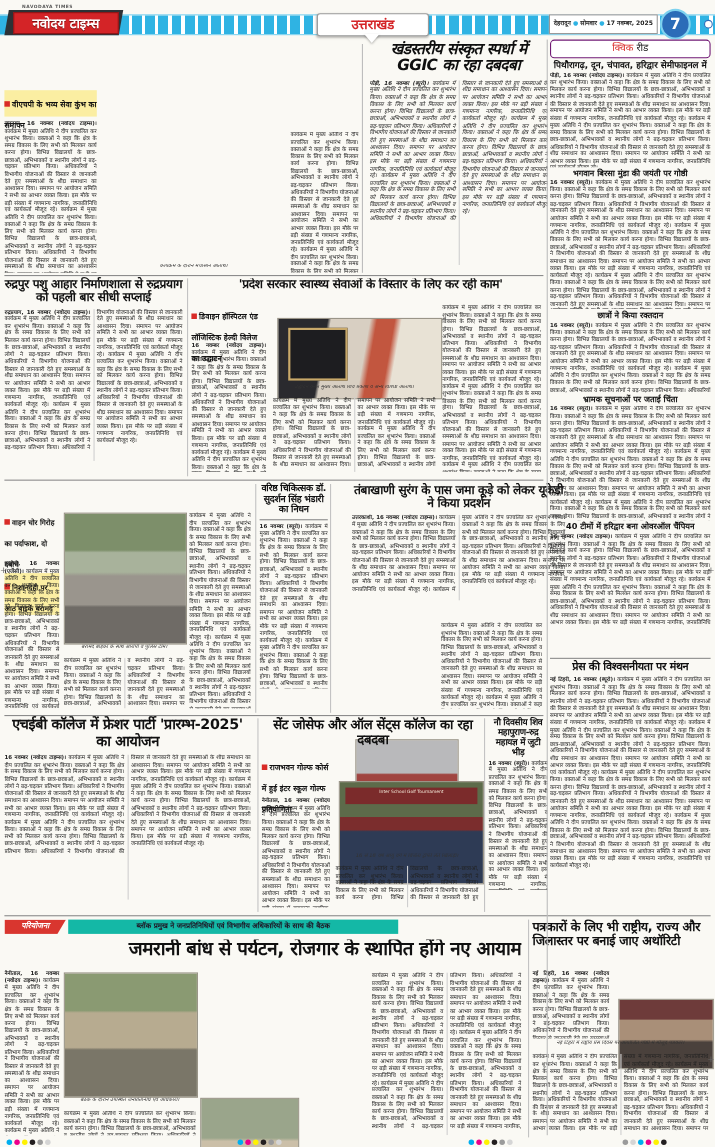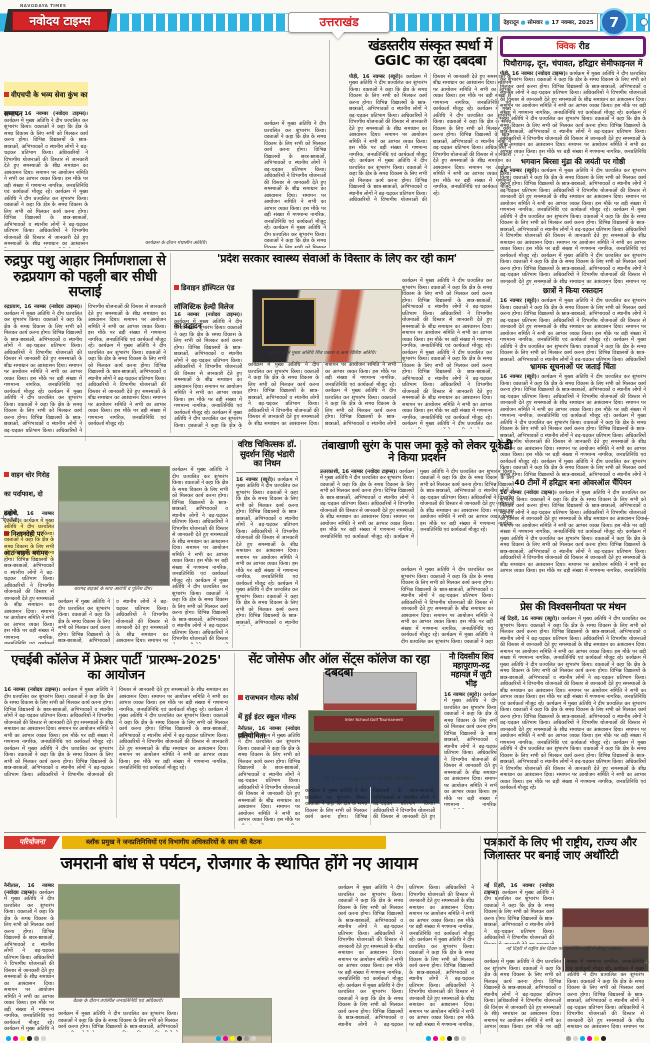--- a/index.html
+++ b/index.html
@@ -36,27 +36,27 @@
   .photo{position:relative;overflow:hidden;border:1px solid #9a9588;}
   .banner{position:absolute;left:6%;top:8%;width:88%;height:30%;background:#ec5e8d;color:#fff;
           text-align:center;overflow:hidden;}
   .banner .l1{font-size:4px;line-height:1.3;}
   .banner .l2{font-size:10px;font-weight:bold;line-height:1.1;color:#fffbe8;}
   .banner2{position:absolute;left:4%;top:6%;width:92%;height:16%;background:#7b2b2b;color:#f3e8d8;
            font-size:4px;text-align:center;line-height:2.2;overflow:hidden;}
   .plaque{position:absolute;left:6%;top:10%;width:34%;height:62%;background:#1d1d20;border:2px solid #c9a96a;}
   .hr{border-top:1px solid #8c8c8c;height:0;}
   .vr{border-left:1px solid #bdbdbd;width:0;}
-  .qr-titlebox{border:3px solid #701a75;border-radius:4px;background:#fff;text-align:center;
-               font-weight:bold;font-size:9px;line-height:15px;}
+  .qr-titlebox{border:1px solid #701a75;border-radius:4px;background:#fff;text-align:center;
+               font-weight:normal;font-size:9px;line-height:15px;}
   .qr-red{color:#d92b27;} .qr-blk{color:#111;}
   .qr-h{font-weight:bold;font-size:7.4px;line-height:1.2;text-align:center;color:#101010;margin:2px 0 1px;}
   .tag{background:#d9362f;color:#fff;font-weight:bold;font-style:italic;font-size:7px;line-height:13px;
        text-align:center;clip-path:polygon(0 0,100% 0,86% 100%,0 100%);}
-  .strip{background:#eab308;color:#201020;font-weight:bold;font-size:6.5px;line-height:13px;overflow:hidden;padding-left:24px;}
+  .strip{background:#14b8a6;color:#201020;font-weight:bold;font-size:6.5px;line-height:13px;text-align:center;overflow:hidden;}
   .regdots{display:flex;gap:2px;}
   .regdots i{width:5px;height:5px;border-radius:50%;display:block;}
   .crop{font-size:8px;color:#666;}
 </style>
 </head>
 <body>
 
 <div class="page">
 
   <div class="abs stripebar" style="left:0;top:13;width:650px;height:17px;top:13px;"></div>
@@ -86,21 +86,21 @@
     <div class="abs bt" style="left:0;top:74px;width:84px;height:138px;">
       <span class="dl">रामनगर, 16 नवम्बर (नवोदय टाइम्स)।</span>
       <span>कार्यक्रम में मुख्य अतिथि ने दीप प्रज्वलित कर शुभारंभ किया। वक्ताओं ने कहा कि क्षेत्र के समग्र विकास के लिए सभी को मिलकर कार्य करना होगा। विभिन्न विद्यालयों के छात्र-छात्राओं, अभिभावकों व स्थानीय लोगों ने बढ़-चढ़कर प्रतिभाग किया। अधिकारियों ने विभागीय योजनाओं की विस्तार से जानकारी देते हुए समस्याओं के शीघ्र समाधान का आश्वासन दिया। समापन पर आयोजन समिति ने सभी का आभार व्यक्त किया। इस मौके पर बड़ी संख्या में गणमान्य नागरिक, जनप्रतिनिधि एवं कार्यकर्ता मौजूद रहे। कार्यक्रम में मुख्य अतिथि ने दीप प्रज्वलित कर शुभारंभ किया। वक्ताओं ने कहा कि क्षेत्र के समग्र विकास के लिए सभी को मिलकर कार्य करना होगा। विभिन्न विद्यालयों के छात्र-छात्राओं, अभिभावकों व स्थानीय लोगों ने बढ़-चढ़कर प्रतिभाग किया। अधिकारियों ने विभागीय योजनाओं की विस्तार से जानकारी देते हुए समस्याओं के शीघ्र समाधान का आश्वासन दिया। समापन पर आयोजन समिति ने सभी का आभार व्यक्त किया। इस मौके पर बड़ी संख्या में गणमान्य नागरिक, जनप्रतिनिधि एवं कार्यकर्ता मौजूद रहे। कार्यक्रम में मुख्य अतिथि ने दीप प्रज्वलित कर शुभारंभ किया। वक्ताओं ने कहा कि क्षेत्र के समग्र विकास के लिए सभी को मिलकर कार्य करना होगा। विभिन्न विद्यालयों के छात्र-छात्राओं, अभिभावकों व स्थानीय लोगों ने बढ़-चढ़कर प्रतिभाग किया। अधिकारियों ने विभागीय योजनाओं की विस्तार से जानकारी देते हुए समस्याओं के शीघ्र समाधान का आश्वासन दिया। समापन पर आयोजन समिति ने सभी का आभार व्यक्त किया। इस मौके पर बड़ी संख्या में गणमान्य नागरिक, जनप्रतिनिधि एवं कार्यकर्ता मौजूद रहे। </span>
     </div>
     <div class="abs cap" style="left:88px;top:204px;width:168px;height:9px;">कार्यक्रम के दौरान मंचासीन अतिथि।</div>
     <div class="abs bt" style="left:260px;top:84px;width:62px;height:128px;">
       <span>कार्यक्रम में मुख्य अतिथि ने दीप प्रज्वलित कर शुभारंभ किया। वक्ताओं ने कहा कि क्षेत्र के समग्र विकास के लिए सभी को मिलकर कार्य करना होगा। विभिन्न विद्यालयों के छात्र-छात्राओं, अभिभावकों व स्थानीय लोगों ने बढ़-चढ़कर प्रतिभाग किया। अधिकारियों ने विभागीय योजनाओं की विस्तार से जानकारी देते हुए समस्याओं के शीघ्र समाधान का आश्वासन दिया। समापन पर आयोजन समिति ने सभी का आभार व्यक्त किया। इस मौके पर बड़ी संख्या में गणमान्य नागरिक, जनप्रतिनिधि एवं कार्यकर्ता मौजूद रहे। कार्यक्रम में मुख्य अतिथि ने दीप प्रज्वलित कर शुभारंभ किया। वक्ताओं ने कहा कि क्षेत्र के समग्र विकास के लिए सभी को मिलकर कार्य करना होगा। विभिन्न विद्यालयों के छात्र-छात्राओं, अभिभावकों व स्थानीय लोगों ने बढ़-चढ़कर प्रतिभाग किया। अधिकारियों ने विभागीय योजनाओं की विस्तार से जानकारी देते हुए समस्याओं के शीघ्र समाधान का आश्वासन दिया। समापन पर आयोजन समिति ने सभी का आभार व्यक्त किया। इस मौके पर बड़ी संख्या में गणमान्य नागरिक, जनप्रतिनिधि एवं कार्यकर्ता मौजूद रहे। कार्यक्रम में मुख्य अतिथि ने दीप प्रज्वलित कर शुभारंभ किया। वक्ताओं ने कहा कि क्षेत्र के समग्र विकास के लिए सभी को मिलकर कार्य करना होगा। विभिन्न विद्यालयों के छात्र-छात्राओं, अभिभावकों व स्थानीय लोगों ने बढ़-चढ़कर प्रतिभाग किया। अधिकारियों ने विभागीय योजनाओं की विस्तार से जानकारी देते हुए समस्याओं के शीघ्र समाधान का आश्वासन दिया। समापन पर आयोजन समिति ने सभी का आभार व्यक्त किया। इस मौके पर बड़ी संख्या में गणमान्य नागरिक, जनप्रतिनिधि एवं कार्यकर्ता मौजूद रहे। </span>
     </div>
   </section>
 
-  <section class="abs" style="left:349px;top:38px;width:162px;height:212px;">
+  <section class="abs" style="left:336px;top:38px;width:162px;height:212px;font-style:italic;">
     <div class="h-big" style="font-size:14px;">खंडस्तरीय संस्कृत स्पर्धा में GGIC का रहा दबदबा</div>
     <div class="bt cols2" style="margin-top:5px;height:168px;">
       <span class="dl">पौड़ी, 16 नवम्बर (ब्यूरो)।</span>
       <span>कार्यक्रम में मुख्य अतिथि ने दीप प्रज्वलित कर शुभारंभ किया। वक्ताओं ने कहा कि क्षेत्र के समग्र विकास के लिए सभी को मिलकर कार्य करना होगा। विभिन्न विद्यालयों के छात्र-छात्राओं, अभिभावकों व स्थानीय लोगों ने बढ़-चढ़कर प्रतिभाग किया। अधिकारियों ने विभागीय योजनाओं की विस्तार से जानकारी देते हुए समस्याओं के शीघ्र समाधान का आश्वासन दिया। समापन पर आयोजन समिति ने सभी का आभार व्यक्त किया। इस मौके पर बड़ी संख्या में गणमान्य नागरिक, जनप्रतिनिधि एवं कार्यकर्ता मौजूद रहे। कार्यक्रम में मुख्य अतिथि ने दीप प्रज्वलित कर शुभारंभ किया। वक्ताओं ने कहा कि क्षेत्र के समग्र विकास के लिए सभी को मिलकर कार्य करना होगा। विभिन्न विद्यालयों के छात्र-छात्राओं, अभिभावकों व स्थानीय लोगों ने बढ़-चढ़कर प्रतिभाग किया। अधिकारियों ने विभागीय योजनाओं की विस्तार से जानकारी देते हुए समस्याओं के शीघ्र समाधान का आश्वासन दिया। समापन पर आयोजन समिति ने सभी का आभार व्यक्त किया। इस मौके पर बड़ी संख्या में गणमान्य नागरिक, जनप्रतिनिधि एवं कार्यकर्ता मौजूद रहे। कार्यक्रम में मुख्य अतिथि ने दीप प्रज्वलित कर शुभारंभ किया। वक्ताओं ने कहा कि क्षेत्र के समग्र विकास के लिए सभी को मिलकर कार्य करना होगा। विभिन्न विद्यालयों के छात्र-छात्राओं, अभिभावकों व स्थानीय लोगों ने बढ़-चढ़कर प्रतिभाग किया। अधिकारियों ने विभागीय योजनाओं की विस्तार से जानकारी देते हुए समस्याओं के शीघ्र समाधान का आश्वासन दिया। समापन पर आयोजन समिति ने सभी का आभार व्यक्त किया। इस मौके पर बड़ी संख्या में गणमान्य नागरिक, जनप्रतिनिधि एवं कार्यकर्ता मौजूद रहे। </span>
     </div>
   </section>
 
   <section class="abs" style="left:500px;top:36px;width:146px;height:560px;">
     <div class="qr-titlebox">
       <span class="qr-red">क्विक</span>
@@ -145,21 +145,21 @@
 
   <section class="abs" style="left:500px;top:601px;width:146px;height:228px;">
     <div class="h-mid" style="font-size:10px;">प्रेस की विश्वसनीयता पर मंथन</div>
     <div class="bt" style="margin-top:3px;height:208px;">
       <span class="dl">नई टिहरी, 16 नवम्बर (ब्यूरो)।</span>
       <span>कार्यक्रम में मुख्य अतिथि ने दीप प्रज्वलित कर शुभारंभ किया। वक्ताओं ने कहा कि क्षेत्र के समग्र विकास के लिए सभी को मिलकर कार्य करना होगा। विभिन्न विद्यालयों के छात्र-छात्राओं, अभिभावकों व स्थानीय लोगों ने बढ़-चढ़कर प्रतिभाग किया। अधिकारियों ने विभागीय योजनाओं की विस्तार से जानकारी देते हुए समस्याओं के शीघ्र समाधान का आश्वासन दिया। समापन पर आयोजन समिति ने सभी का आभार व्यक्त किया। इस मौके पर बड़ी संख्या में गणमान्य नागरिक, जनप्रतिनिधि एवं कार्यकर्ता मौजूद रहे। कार्यक्रम में मुख्य अतिथि ने दीप प्रज्वलित कर शुभारंभ किया। वक्ताओं ने कहा कि क्षेत्र के समग्र विकास के लिए सभी को मिलकर कार्य करना होगा। विभिन्न विद्यालयों के छात्र-छात्राओं, अभिभावकों व स्थानीय लोगों ने बढ़-चढ़कर प्रतिभाग किया। अधिकारियों ने विभागीय योजनाओं की विस्तार से जानकारी देते हुए समस्याओं के शीघ्र समाधान का आश्वासन दिया। समापन पर आयोजन समिति ने सभी का आभार व्यक्त किया। इस मौके पर बड़ी संख्या में गणमान्य नागरिक, जनप्रतिनिधि एवं कार्यकर्ता मौजूद रहे। कार्यक्रम में मुख्य अतिथि ने दीप प्रज्वलित कर शुभारंभ किया। वक्ताओं ने कहा कि क्षेत्र के समग्र विकास के लिए सभी को मिलकर कार्य करना होगा। विभिन्न विद्यालयों के छात्र-छात्राओं, अभिभावकों व स्थानीय लोगों ने बढ़-चढ़कर प्रतिभाग किया। अधिकारियों ने विभागीय योजनाओं की विस्तार से जानकारी देते हुए समस्याओं के शीघ्र समाधान का आश्वासन दिया। समापन पर आयोजन समिति ने सभी का आभार व्यक्त किया। इस मौके पर बड़ी संख्या में गणमान्य नागरिक, जनप्रतिनिधि एवं कार्यकर्ता मौजूद रहे। कार्यक्रम में मुख्य अतिथि ने दीप प्रज्वलित कर शुभारंभ किया। वक्ताओं ने कहा कि क्षेत्र के समग्र विकास के लिए सभी को मिलकर कार्य करना होगा। विभिन्न विद्यालयों के छात्र-छात्राओं, अभिभावकों व स्थानीय लोगों ने बढ़-चढ़कर प्रतिभाग किया। अधिकारियों ने विभागीय योजनाओं की विस्तार से जानकारी देते हुए समस्याओं के शीघ्र समाधान का आश्वासन दिया। समापन पर आयोजन समिति ने सभी का आभार व्यक्त किया। इस मौके पर बड़ी संख्या में गणमान्य नागरिक, जनप्रतिनिधि एवं कार्यकर्ता मौजूद रहे। </span>
     </div>
   </section>
 
   <section class="abs" style="left:4px;top:253px;width:162px;height:180px;">
-    <div class="h-mid" style="font-size:14px;">रुद्रपुर पशु आहार निर्माणशाला से रुद्रप्रयाग को पहली बार सीधी सप्लाई</div>
+    <div class="h-mid" style="font-size:11px;">रुद्रपुर पशु आहार निर्माणशाला से रुद्रप्रयाग को पहली बार सीधी सप्लाई</div>
     <div class="bt cols2" style="margin-top:3px;height:138px;">
       <span class="dl">रुद्रप्रयाग, 16 नवम्बर (नवोदय टाइम्स)।</span>
       <span>कार्यक्रम में मुख्य अतिथि ने दीप प्रज्वलित कर शुभारंभ किया। वक्ताओं ने कहा कि क्षेत्र के समग्र विकास के लिए सभी को मिलकर कार्य करना होगा। विभिन्न विद्यालयों के छात्र-छात्राओं, अभिभावकों व स्थानीय लोगों ने बढ़-चढ़कर प्रतिभाग किया। अधिकारियों ने विभागीय योजनाओं की विस्तार से जानकारी देते हुए समस्याओं के शीघ्र समाधान का आश्वासन दिया। समापन पर आयोजन समिति ने सभी का आभार व्यक्त किया। इस मौके पर बड़ी संख्या में गणमान्य नागरिक, जनप्रतिनिधि एवं कार्यकर्ता मौजूद रहे। कार्यक्रम में मुख्य अतिथि ने दीप प्रज्वलित कर शुभारंभ किया। वक्ताओं ने कहा कि क्षेत्र के समग्र विकास के लिए सभी को मिलकर कार्य करना होगा। विभिन्न विद्यालयों के छात्र-छात्राओं, अभिभावकों व स्थानीय लोगों ने बढ़-चढ़कर प्रतिभाग किया। अधिकारियों ने विभागीय योजनाओं की विस्तार से जानकारी देते हुए समस्याओं के शीघ्र समाधान का आश्वासन दिया। समापन पर आयोजन समिति ने सभी का आभार व्यक्त किया। इस मौके पर बड़ी संख्या में गणमान्य नागरिक, जनप्रतिनिधि एवं कार्यकर्ता मौजूद रहे। कार्यक्रम में मुख्य अतिथि ने दीप प्रज्वलित कर शुभारंभ किया। वक्ताओं ने कहा कि क्षेत्र के समग्र विकास के लिए सभी को मिलकर कार्य करना होगा। विभिन्न विद्यालयों के छात्र-छात्राओं, अभिभावकों व स्थानीय लोगों ने बढ़-चढ़कर प्रतिभाग किया। अधिकारियों ने विभागीय योजनाओं की विस्तार से जानकारी देते हुए समस्याओं के शीघ्र समाधान का आश्वासन दिया। समापन पर आयोजन समिति ने सभी का आभार व्यक्त किया। इस मौके पर बड़ी संख्या में गणमान्य नागरिक, जनप्रतिनिधि एवं कार्यकर्ता मौजूद रहे। </span>
     </div>
   </section>
 
   <section class="abs" style="left:170px;top:253px;width:324px;height:180px;border-left:1px solid #c3c3c3;padding-left:4px;">
     <div class="h-mid" style="font-size:11px;white-space:nowrap;overflow:hidden;">'प्रदेश सरकार स्वास्थ्य सेवाओं के विस्तार के लिए कर रही काम'</div>
     <div class="abs" style="left:3px;top:22px;width:68px;">
       <span class="bullet"></span><span class="sub">डिवाइन हॉस्पिटल एंड लॉजिस्टिक हेल्दी विलेज का उद्घाटन</span>
@@ -250,21 +250,21 @@
     <div class="h-mid" style="font-size:8px;font-weight:600;">नौ दिवसीय शिव महापुराण-रुद्र महायज्ञ में जुटी भीड़</div>
     <div class="bt" style="margin-top:2px;height:118px;">
       <span class="dl">16 नवम्बर (ब्यूरो)।</span>
       <span>कार्यक्रम में मुख्य अतिथि ने दीप प्रज्वलित कर शुभारंभ किया। वक्ताओं ने कहा कि क्षेत्र के समग्र विकास के लिए सभी को मिलकर कार्य करना होगा। विभिन्न विद्यालयों के छात्र-छात्राओं, अभिभावकों व स्थानीय लोगों ने बढ़-चढ़कर प्रतिभाग किया। अधिकारियों ने विभागीय योजनाओं की विस्तार से जानकारी देते हुए समस्याओं के शीघ्र समाधान का आश्वासन दिया। समापन पर आयोजन समिति ने सभी का आभार व्यक्त किया। इस मौके पर बड़ी संख्या में गणमान्य नागरिक, जनप्रतिनिधि एवं कार्यकर्ता मौजूद रहे। कार्यक्रम में मुख्य अतिथि ने दीप प्रज्वलित कर शुभारंभ किया। वक्ताओं ने कहा कि क्षेत्र के समग्र विकास के लिए सभी को मिलकर कार्य करना होगा। विभिन्न विद्यालयों के छात्र-छात्राओं, अभिभावकों व स्थानीय लोगों ने बढ़-चढ़कर प्रतिभाग किया। अधिकारियों ने विभागीय योजनाओं की विस्तार से जानकारी देते हुए समस्याओं के शीघ्र समाधान का आश्वासन दिया। समापन पर आयोजन समिति ने सभी का आभार व्यक्त किया। इस मौके पर बड़ी संख्या में गणमान्य नागरिक, जनप्रतिनिधि एवं कार्यकर्ता मौजूद रहे। </span>
     </div>
   </section>
 
   <section class="abs" style="left:4px;top:836px;width:470px;height:198px;">
     <div class="abs tag" style="left:0;top:0;width:56px;height:13px;">परियोजना</div>
     <div class="abs strip" style="left:58px;top:0;width:300px;height:13px;">ब्लॉक प्रमुख ने जनप्रतिनिधियों एवं विभागीय अधिकारियों के साथ की बैठक</div>
-    <div class="abs h-mid" style="left:0;top:18px;width:470px;font-size:17px;white-space:nowrap;overflow:hidden;text-align:center;">जमरानी बांध से पर्यटन, रोजगार के स्थापित होंगे नए आयाम</div>
+    <div class="abs h-mid" style="left:0;top:18px;width:470px;font-size:17px;white-space:nowrap;overflow:hidden;text-align:right;">जमरानी बांध से पर्यटन, रोजगार के स्थापित होंगे नए आयाम</div>
     <div class="abs bt" style="left:0;top:46px;width:50px;height:150px;">
       <span class="dl">नैनीताल, 16 नवम्बर (नवोदय टाइम्स)।</span>
       <span>कार्यक्रम में मुख्य अतिथि ने दीप प्रज्वलित कर शुभारंभ किया। वक्ताओं ने कहा कि क्षेत्र के समग्र विकास के लिए सभी को मिलकर कार्य करना होगा। विभिन्न विद्यालयों के छात्र-छात्राओं, अभिभावकों व स्थानीय लोगों ने बढ़-चढ़कर प्रतिभाग किया। अधिकारियों ने विभागीय योजनाओं की विस्तार से जानकारी देते हुए समस्याओं के शीघ्र समाधान का आश्वासन दिया। समापन पर आयोजन समिति ने सभी का आभार व्यक्त किया। इस मौके पर बड़ी संख्या में गणमान्य नागरिक, जनप्रतिनिधि एवं कार्यकर्ता मौजूद रहे। कार्यक्रम में मुख्य अतिथि ने दीप प्रज्वलित कर शुभारंभ किया। वक्ताओं ने कहा कि क्षेत्र के समग्र विकास के लिए सभी को मिलकर कार्य करना होगा। विभिन्न विद्यालयों के छात्र-छात्राओं, अभिभावकों व स्थानीय लोगों ने बढ़-चढ़कर प्रतिभाग किया। अधिकारियों ने विभागीय योजनाओं की विस्तार से जानकारी देते हुए समस्याओं के शीघ्र समाधान का आश्वासन दिया। समापन पर आयोजन समिति ने सभी का आभार व्यक्त किया। इस मौके पर बड़ी संख्या में गणमान्य नागरिक, जनप्रतिनिधि एवं कार्यकर्ता मौजूद रहे। </span>
     </div>
     <div class="abs photo" style="left:54px;top:48px;width:120px;height:112px;background:linear-gradient(180deg,#8a9a72 0 30%,#b7ab90 32% 60%,#7a7668 62% 100%);"></div>
     <div class="abs cap" style="left:54px;top:162px;width:120px;height:9px;">बैठक के दौरान उपस्थित जनप्रतिनिधि एवं अधिकारी।</div>
     <div class="abs photo" style="left:178px;top:48px;width:88px;height:148px;background:linear-gradient(180deg,#9aa58b 0 24%,#cbbfa8 26% 54%,#57534b 58% 100%);"></div>
 
     <div class="abs bt cols2" style="left:334px;top:48px;width:136px;height:148px;">
       <span>कार्यक्रम में मुख्य अतिथि ने दीप प्रज्वलित कर शुभारंभ किया। वक्ताओं ने कहा कि क्षेत्र के समग्र विकास के लिए सभी को मिलकर कार्य करना होगा। विभिन्न विद्यालयों के छात्र-छात्राओं, अभिभावकों व स्थानीय लोगों ने बढ़-चढ़कर प्रतिभाग किया। अधिकारियों ने विभागीय योजनाओं की विस्तार से जानकारी देते हुए समस्याओं के शीघ्र समाधान का आश्वासन दिया। समापन पर आयोजन समिति ने सभी का आभार व्यक्त किया। इस मौके पर बड़ी संख्या में गणमान्य नागरिक, जनप्रतिनिधि एवं कार्यकर्ता मौजूद रहे। कार्यक्रम में मुख्य अतिथि ने दीप प्रज्वलित कर शुभारंभ किया। वक्ताओं ने कहा कि क्षेत्र के समग्र विकास के लिए सभी को मिलकर कार्य करना होगा। विभिन्न विद्यालयों के छात्र-छात्राओं, अभिभावकों व स्थानीय लोगों ने बढ़-चढ़कर प्रतिभाग किया। अधिकारियों ने विभागीय योजनाओं की विस्तार से जानकारी देते हुए समस्याओं के शीघ्र समाधान का आश्वासन दिया। समापन पर आयोजन समिति ने सभी का आभार व्यक्त किया। इस मौके पर बड़ी संख्या में गणमान्य नागरिक, जनप्रतिनिधि एवं कार्यकर्ता मौजूद रहे। कार्यक्रम में मुख्य अतिथि ने दीप प्रज्वलित कर शुभारंभ किया। वक्ताओं ने कहा कि क्षेत्र के समग्र विकास के लिए सभी को मिलकर कार्य करना होगा। विभिन्न विद्यालयों के छात्र-छात्राओं, अभिभावकों व स्थानीय लोगों ने बढ़-चढ़कर प्रतिभाग किया। अधिकारियों ने विभागीय योजनाओं की विस्तार से जानकारी देते हुए समस्याओं के शीघ्र समाधान का आश्वासन दिया। समापन पर आयोजन समिति ने सभी का आभार व्यक्त किया। इस मौके पर बड़ी संख्या में गणमान्य नागरिक, जनप्रतिनिधि एवं कार्यकर्ता मौजूद रहे। </span>

